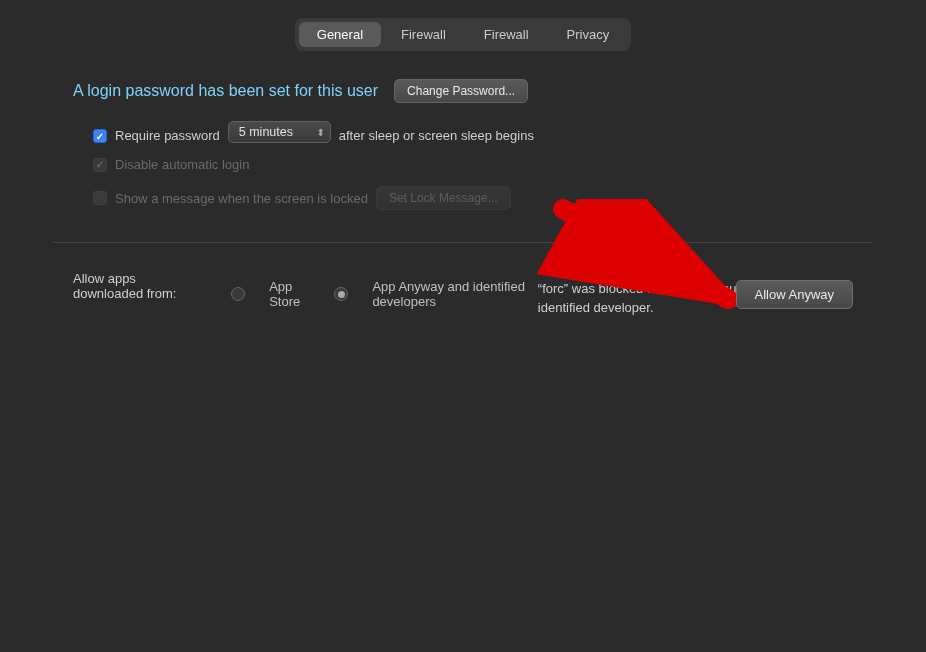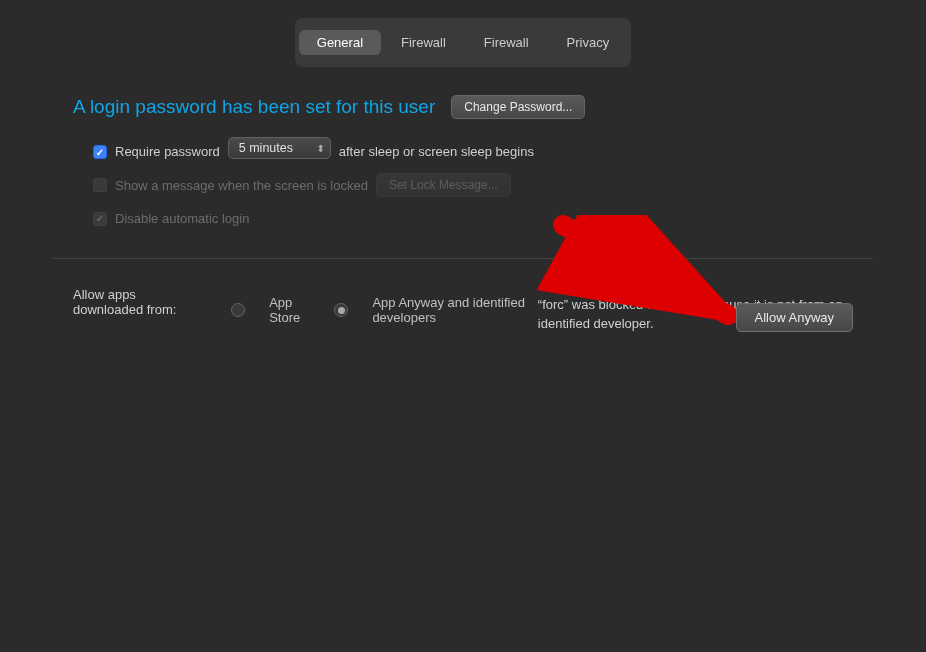--- a/index.html
+++ b/index.html
@@ -16,21 +16,21 @@
       padding: 18px 0 0 0;
       overflow: hidden;
     }
 
     
     .tab-bar {
       display: flex;
       gap: 2px;
       background: #3a3a3a;
       border-radius: 8px;
-      padding: 12px 4px;
+      padding: 4px 4px;
       margin-bottom: 28px;
     }
 
     .tab {
       padding: 5px 18px;
       border-radius: 6px;
       font-size: 13px;
       color: #cccccc;
       cursor: pointer;
       user-select: none;
@@ -58,22 +58,22 @@
     }
 
     .login-password-row {
       display: flex;
       align-items: center;
       gap: 16px;
       margin-bottom: 4px;
     }
 
     .login-password-text {
-      font-size: 19px;
-      color: #0ea5e9;
+      font-size: 16px;
+      color: #7dd3fc;
     }
 
     .macos-button {
       background: linear-gradient(to bottom, #5a5a5a, #484848);
       border: 1px solid #666;
       border-radius: 5px;
       color: #e8e8e8;
       font-size: 12px;
       padding: 4px 12px;
       cursor: pointer;
@@ -293,28 +293,28 @@
           <option>1 minute</option>
           <option>15 minutes</option>
           <option>1 hour</option>
           <option>4 hours</option>
         </select>
       </div>
       <span class="row-text">after sleep or screen sleep begins</span>
     </div>
 
     <div class="disabled-row">
+      <div class="checkbox-gray-checked"></div>
+      <span class="disabled-text">Disable automatic login</span>
+    </div>
+
+    <div class="disabled-row">
       <div class="checkbox-gray"></div>
       <span class="disabled-text">Show a message when the screen is locked</span>
       <button class="macos-button" style="opacity:0.5;">Set Lock Message...</button>
-    </div>
-
-    <div class="disabled-row">
-      <div class="checkbox-gray-checked"></div>
-      <span class="disabled-text">Disable automatic login</span>
     </div>
 
   </div>
 
   <div class="divider"></div>
 
   <div class="bottom-section">
 
     <div class="allow-apps-title">Allow apps downloaded from:</div>
 
@@ -336,17 +336,17 @@
 
         <defs>
           <marker id="arrowhead" markerWidth="10" markerHeight="7" refX="9" refY="3.5" orient="auto">
             <polygon points="0 0, 10 3.5, 0 7" fill="#dd0000"></polygon>
           </marker>
         </defs>
         <line x1="30" y1="10" x2="195" y2="100" stroke="#dd0000" stroke-width="20" marker-end="url(#arrowhead)" stroke-linecap="round"></line>
       </svg>
 
       
-      <button class="allow-anyway-btn" style="position:absolute; right: 0; bottom: 1px;">Allow Anyway</button>
+      <button class="allow-anyway-btn" style="position:absolute; right: 0; bottom: 8px;">Allow Anyway</button>
     </div>
 
   </div>
 </div>
 
 </body></html>

